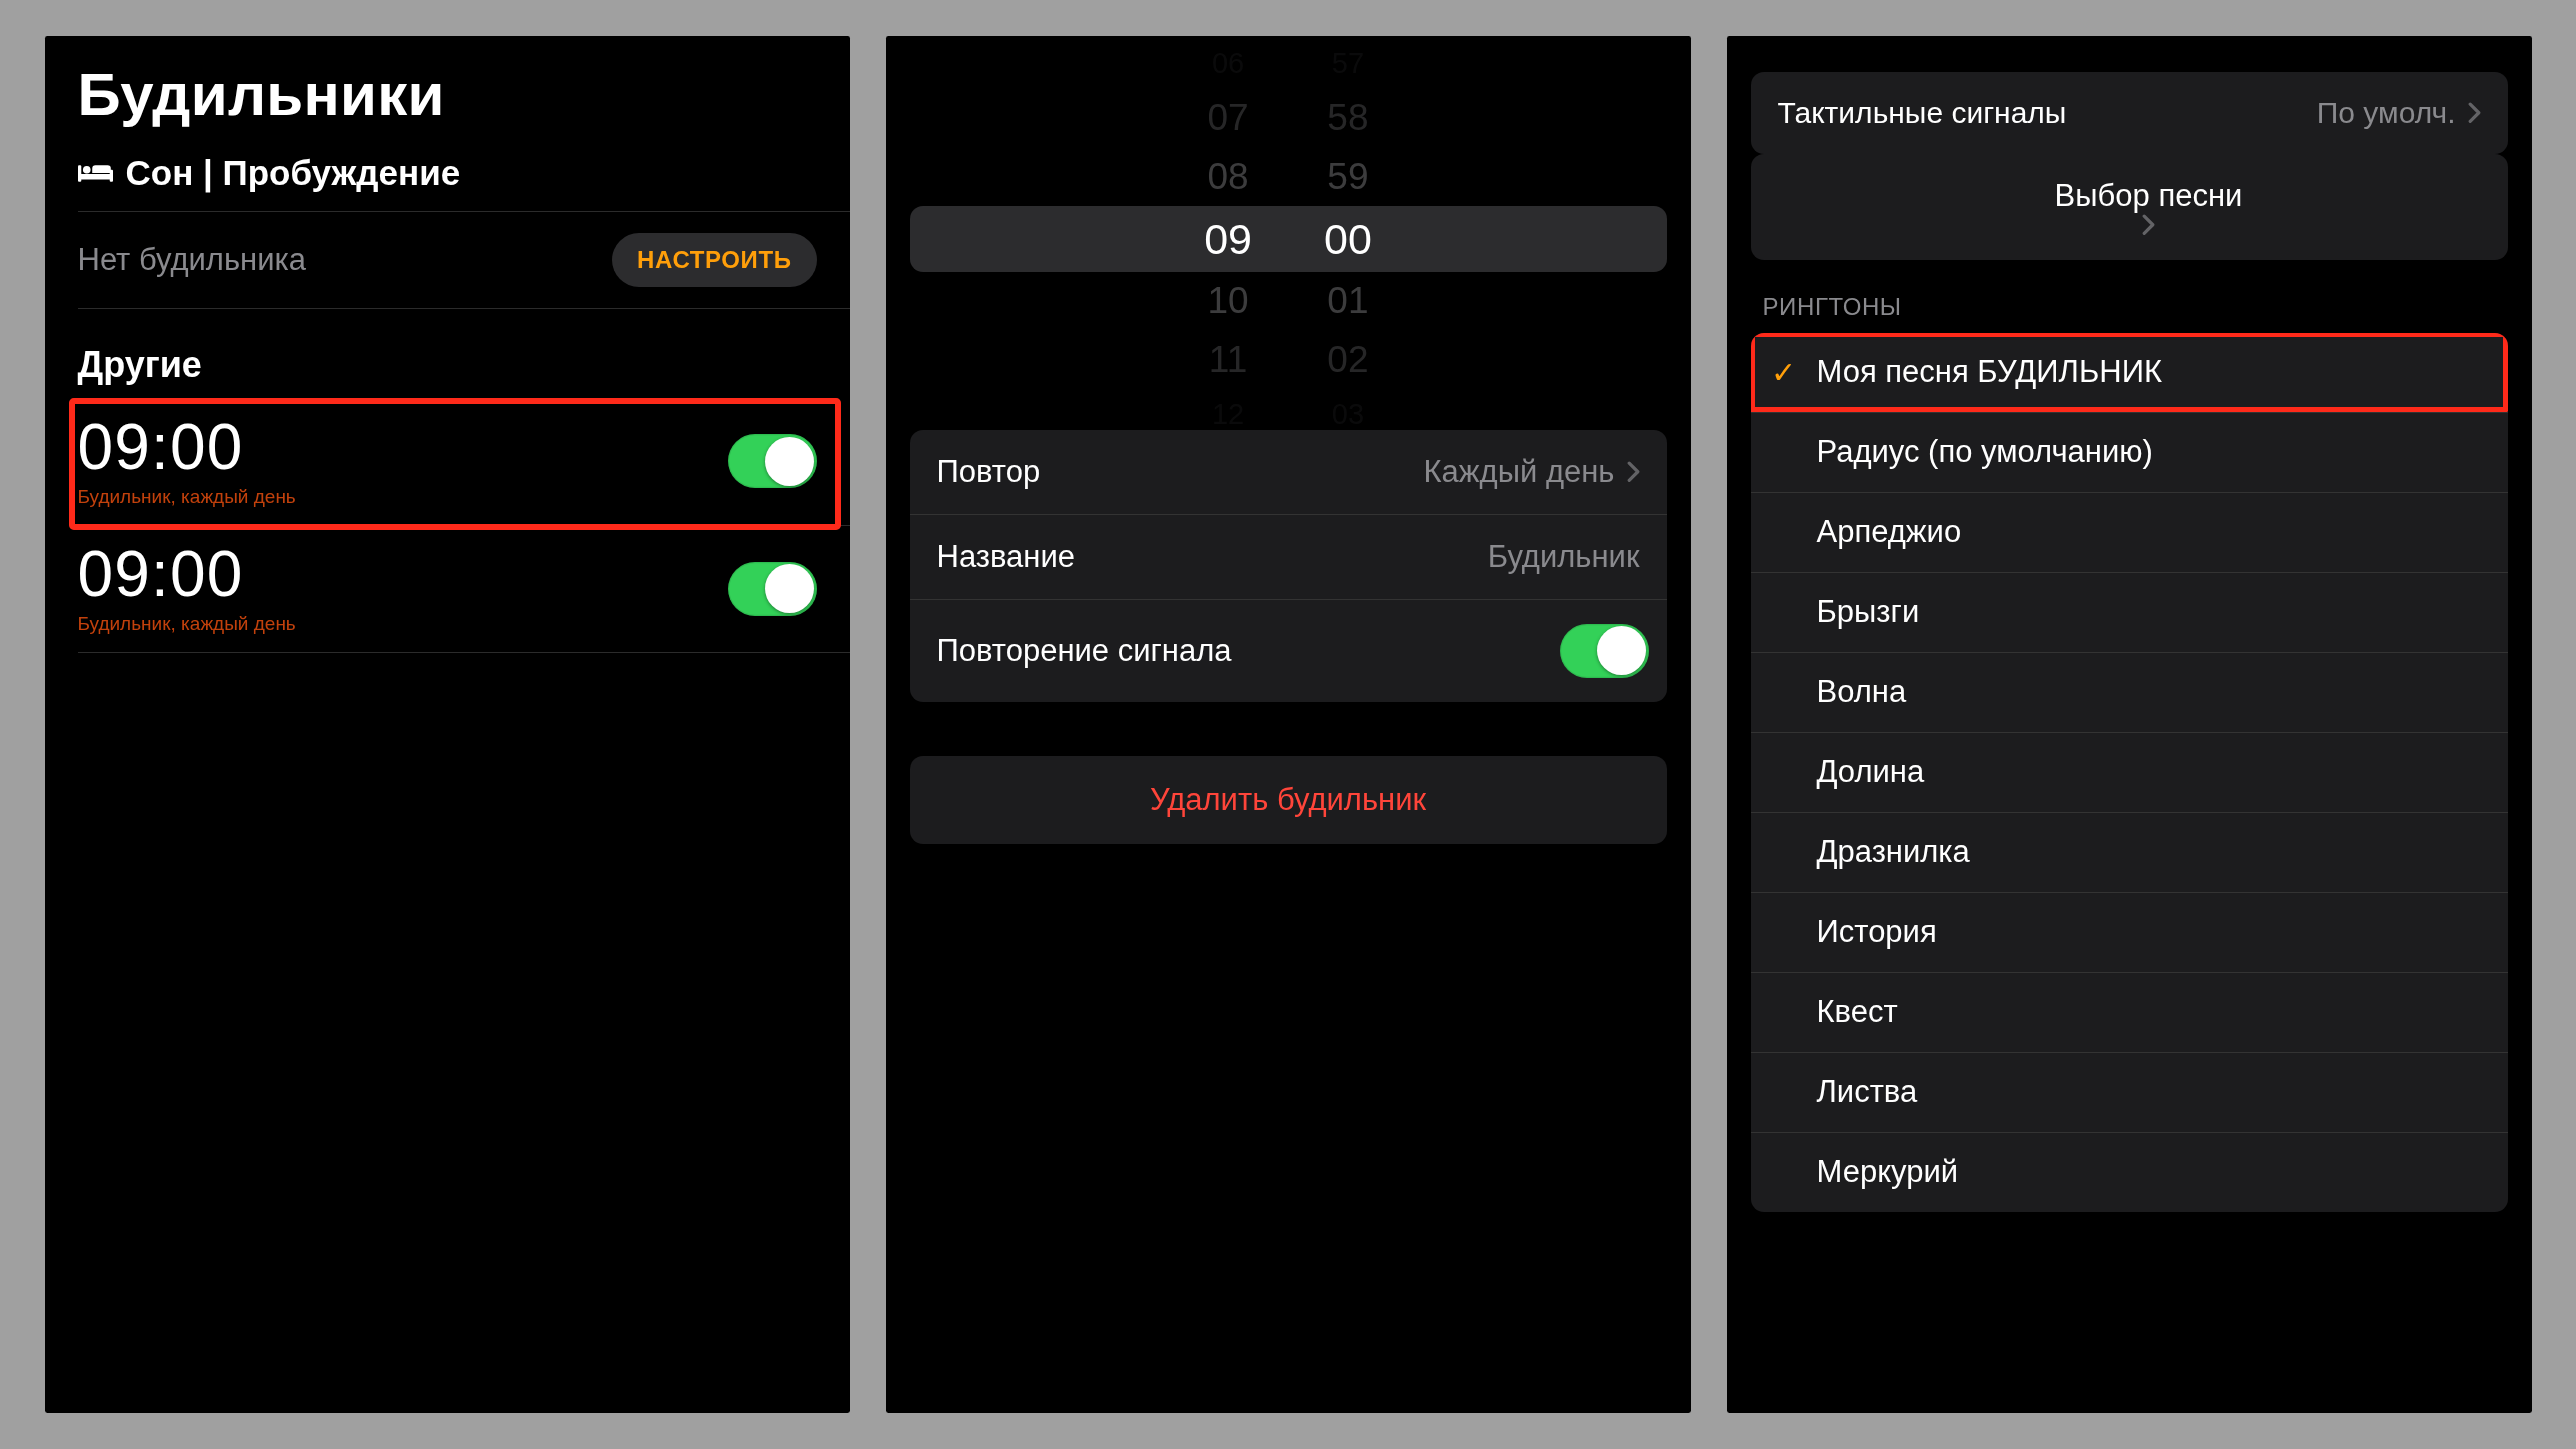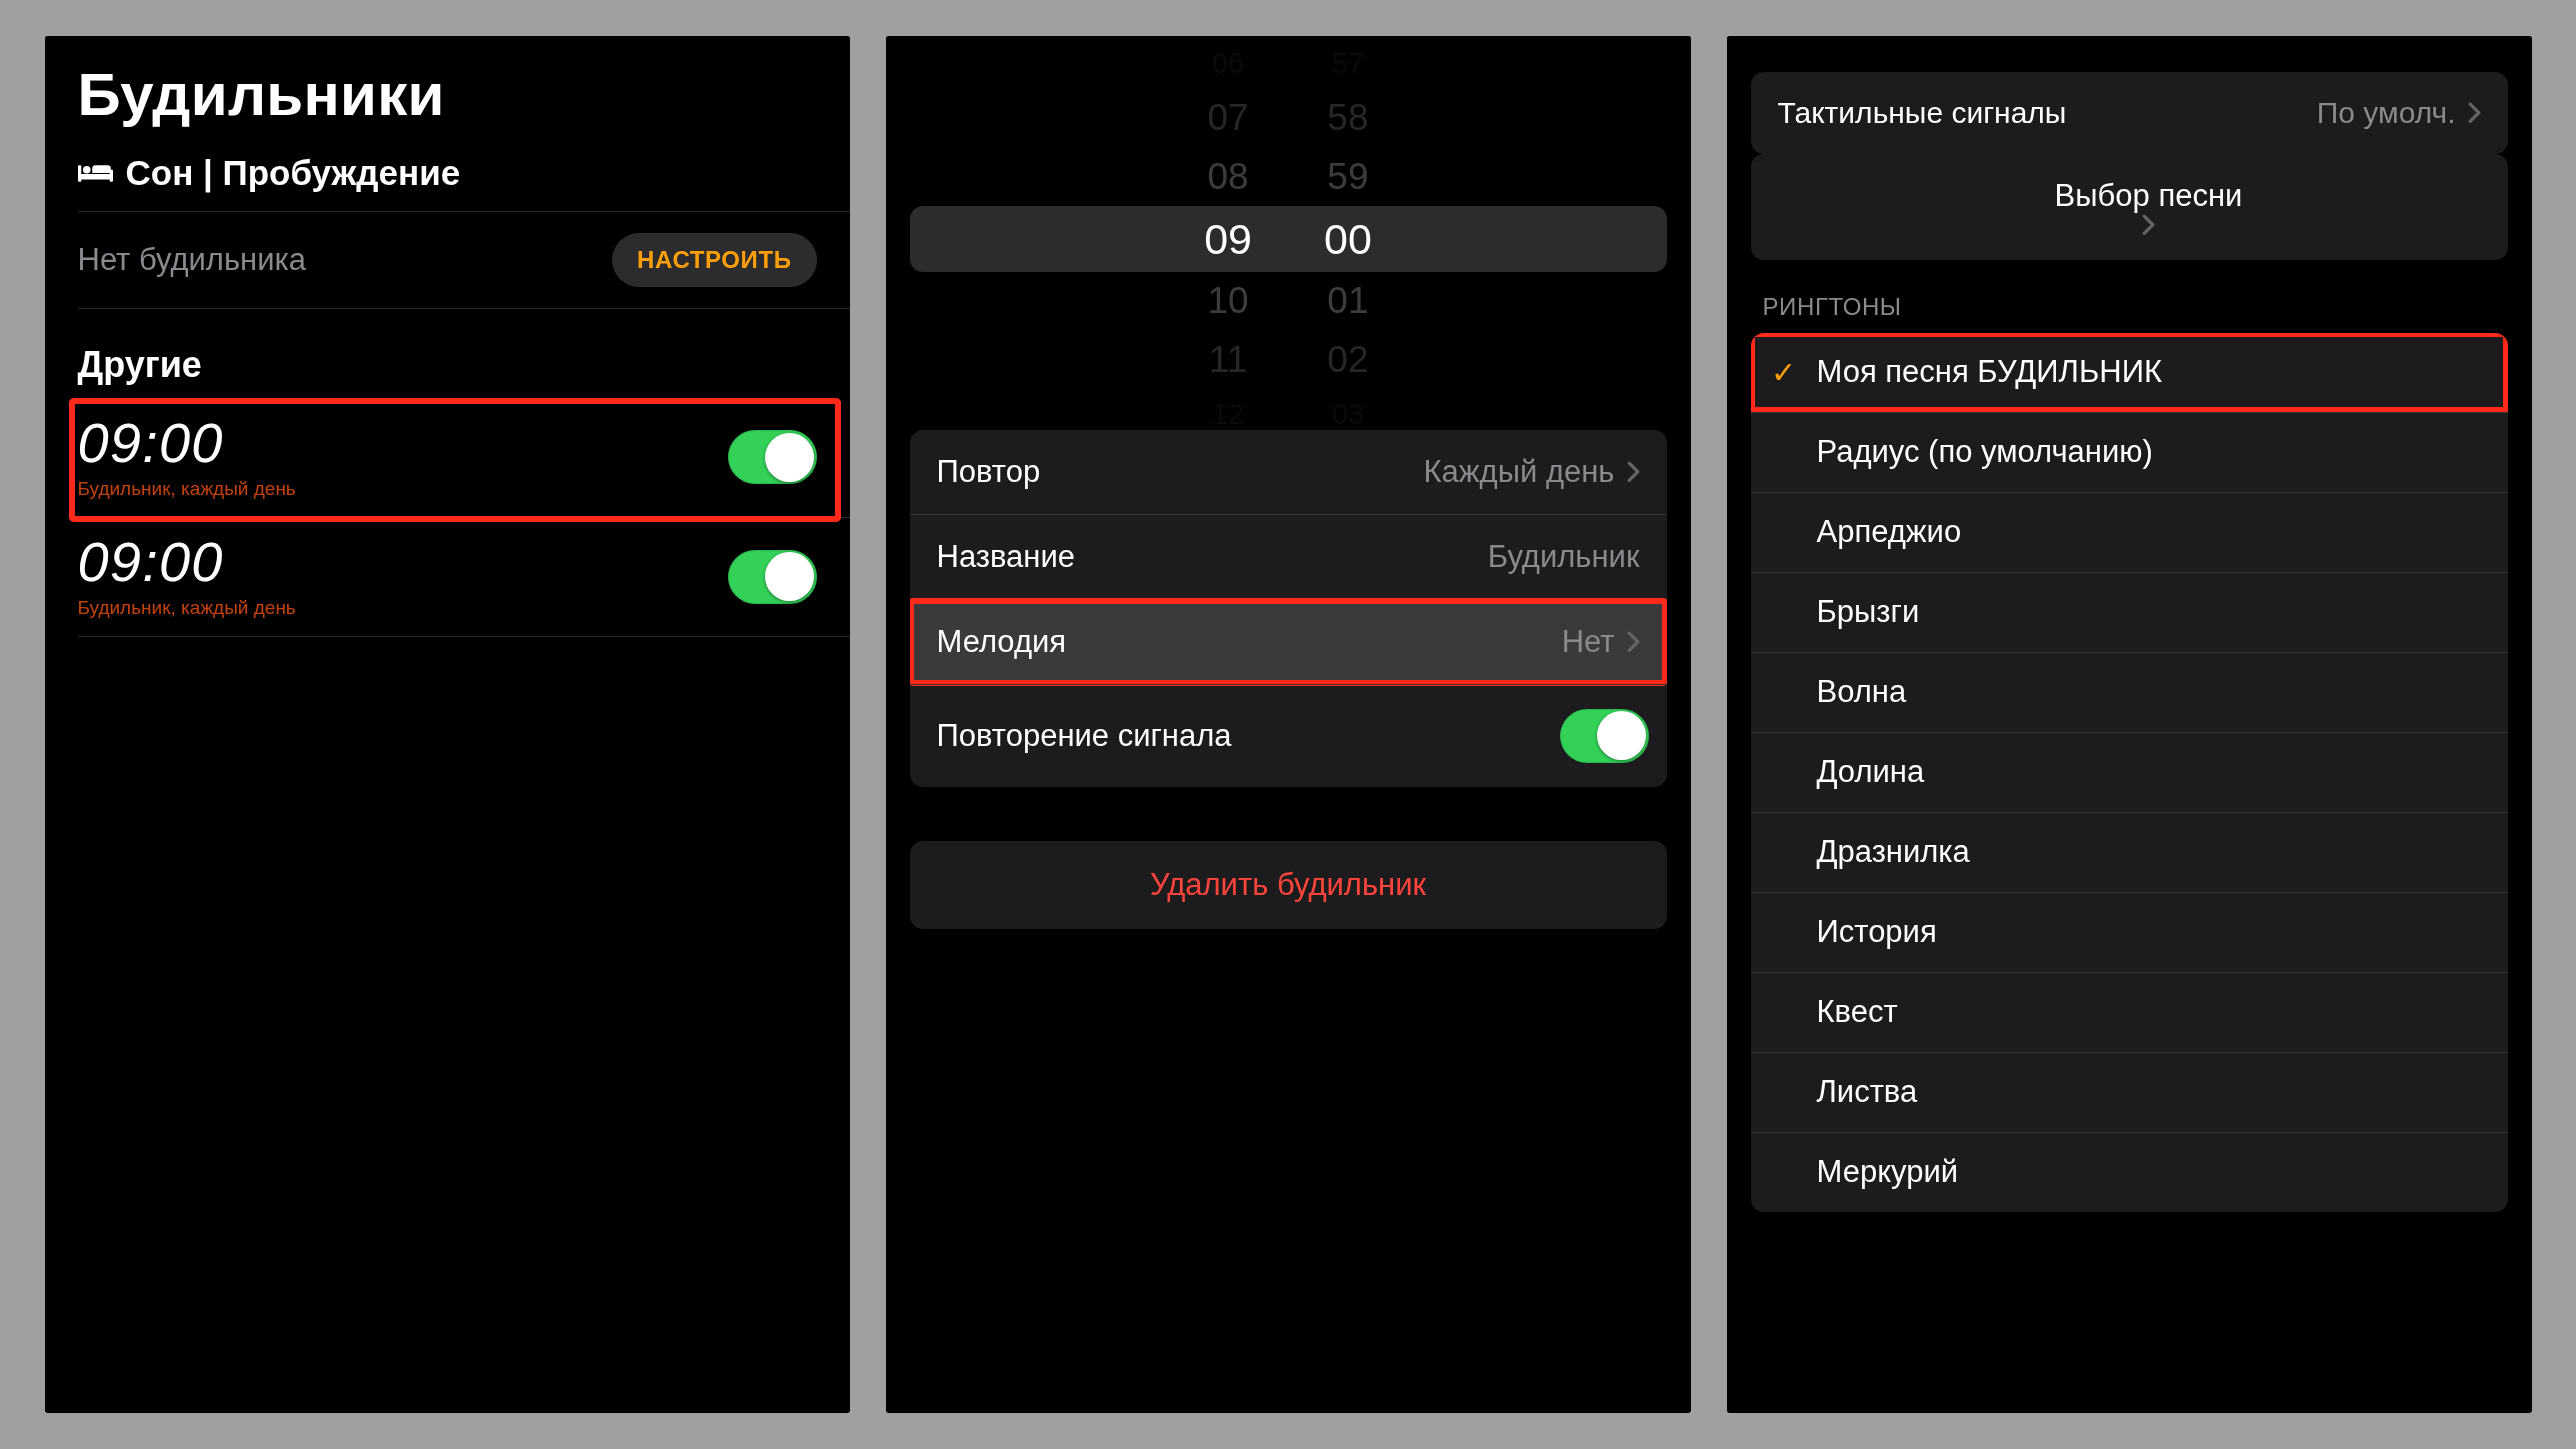--- a/index.html
+++ b/index.html
@@ -68,21 +68,21 @@
   }
   .others-head { padding: 36px 33px 12px; font-size: 36px; font-weight: 600; }
   .alarm-item {
     padding: 16.7px 33px;
     display: flex;
     align-items: center;
     justify-content: space-between;
     position: relative;
   }
   .alarm-left { display: flex; flex-direction: column; gap: 7.2px; }
-  .alarm-time { font-size: 56px; font-weight: 300; line-height: 1; letter-spacing: 1.2px; font-style: italic; }
+  .alarm-time { font-size: 64px; font-weight: 300; line-height: 1; letter-spacing: 1.2px; }
   .alarm-sub  { font-size: 19px; color: #c2410c; }
   .hl-box {
     border: 6px solid #ff2a1a;
     border-radius: 4.8px;
     position: absolute;
     pointer-events: none;
   }
   .hl1 { left: 24px; top: 0; right: 9px; bottom: -4.8px; }
   .toggle {
     width: 89px; height: 54px; border-radius: 27.4px;
@@ -276,30 +276,20 @@
               <path d="M4 4 L20 20 L4 36"></path>
             </svg>
         </span>
       </div>
       <div class="list-row">
         <span>Название</span>
         <span class="right">
           <span>Будильник</span>
         </span>
       </div>
-      <div class="list-row" style="background:#3a3a3c;">
-        <span>Мелодия</span>
-        <span class="right">
-          <span>Нет</span>
-          <svg class="chev" viewBox="0 0 24 40">
-              <path d="M4 4 L20 20 L4 36"></path>
-            </svg>
-        </span>
-        <div class="hl-box hl2"></div>
-      </div>
       <div class="list-row row-toggle">
         <span>Повторение сигнала</span>
         <div class="toggle">
             <div class="knob"></div>
           </div>
       </div>
     </div>
 
     <button class="delete-btn">Удалить будильник</button>
   </div>

